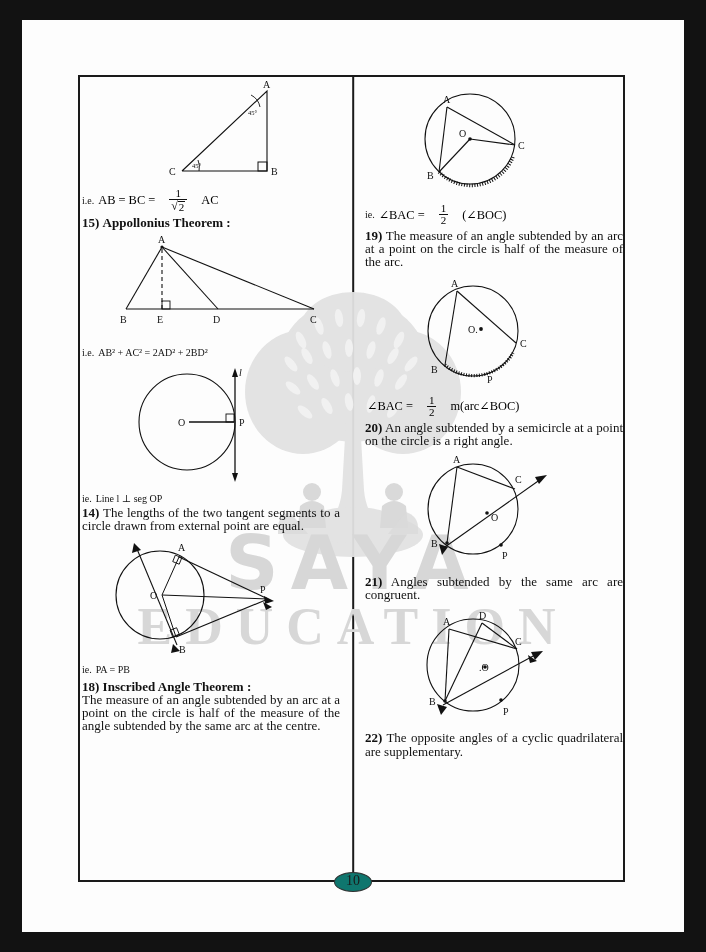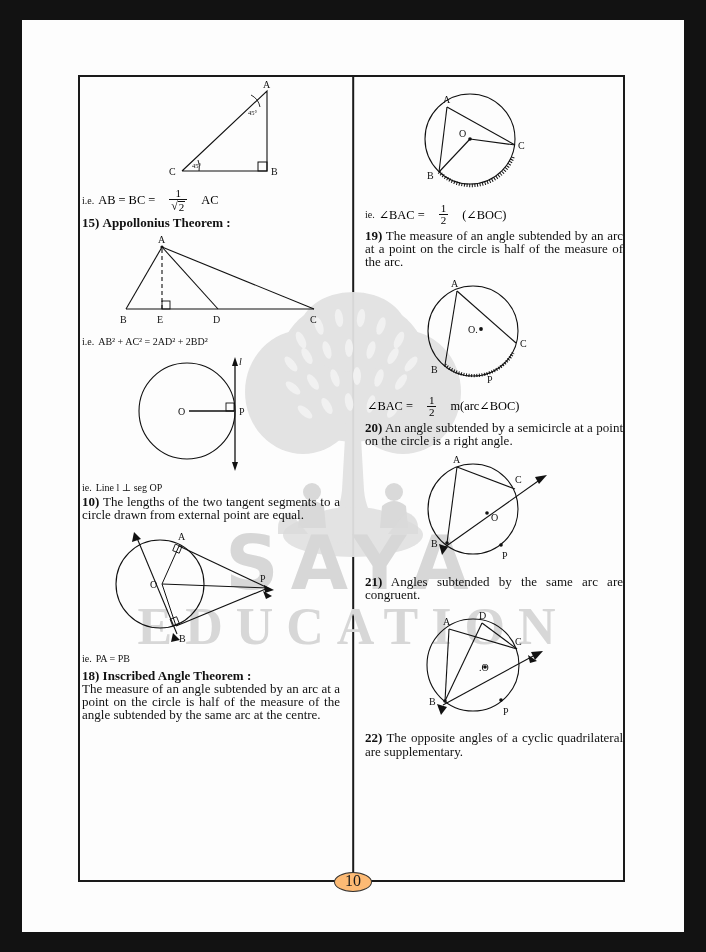--- a/index.html
+++ b/index.html
@@ -26,21 +26,21 @@
   }
   
   .col-rule{
     position:absolute;left:50%;top:55px;width:1.6px;height:811px;
     background:#1a1a1a;transform:translateX(-0.8px);
   }
   
   .page-number{
     position:absolute;left:50%;top:862px;transform:translate(-50%,-50%);
     width:36px;height:18px;border:1.4px solid #333;border-radius:50%;
-    background:#fdba74;color:#1a1a1a;font-size:16px;line-height:16px;
+    background:#0f766e;color:#1a1a1a;font-size:14px;line-height:16px;
     text-align:center;z-index:6;font-family:"Liberation Serif",serif;
   }
 
   
   .watermark{position:absolute;left:0;top:0;width:662px;height:912px;pointer-events:none;z-index:1;opacity:1;}
   .wm-text{
     position:absolute;left:0;top:508px;width:662px;text-align:center;
     font-family:"DejaVu Sans","Liberation Sans",sans-serif;
     color:#d7d7d7;letter-spacing:12px;font-weight:700;
   }
@@ -199,21 +199,21 @@
         <rect x="80" y="68" width="8" height="8" fill="none" stroke="#111" stroke-width="0.9"></rect>
         <circle cx="80" cy="14" r="1.6" fill="#111"></circle>
         <text class="lbl" x="76" y="10">A</text>
         <text class="lbl" x="38" y="90">B</text>
         <text class="lbl" x="75" y="90">E</text>
         <text class="lbl" x="131" y="90">D</text>
         <text class="lbl" x="228" y="90">C</text>
       </svg>
     </div>
 
-    <div style="margin-top:6px">
+    <div style="margin-top:17px">
       <span class="lead">i.e.</span>
       <span class="lead">AB² + AC² = 2AD² + 2BD²</span>
     </div>
 
 
     <div class="fig" style="height:120px">
       <svg width="258" height="120" viewBox="0 0 258 120">
         <circle cx="105" cy="58" r="48" fill="none" stroke="#111" stroke-width="1.1"></circle>
         <line x1="153" y1="10" x2="153" y2="112" stroke="#111" stroke-width="1.3"></line>
         <polygon points="153,4 150,13 156,13" fill="#111"></polygon>
@@ -225,21 +225,21 @@
         <text class="lbl" x="157" y="12" font-style="italic">l</text>
       </svg>
     </div>
 
     <div>
       <span class="lead">ie.</span>
       <span class="lead">Line l  ⊥ seg OP</span>
     </div>
 
     <p class="ptxt">
-      <b>10)</b>
+      <b>14)</b>
       <span>The lengths of the two tangent segments to a circle drawn from external point are equal.</span>
     </p>
 
     <div class="fig" style="height:118px">
       <svg width="258" height="118" viewBox="0 0 258 118">
         <circle cx="78" cy="58" r="44" fill="none" stroke="#111" stroke-width="1.1"></circle>
 
         <line x1="55" y1="12" x2="95" y2="108" stroke="#111" stroke-width="1.1"></line>
         <polygon points="52,6 50,16 59,13" fill="#111"></polygon>
         <polygon points="98,114 91,107 89,116" fill="#111"></polygon>

